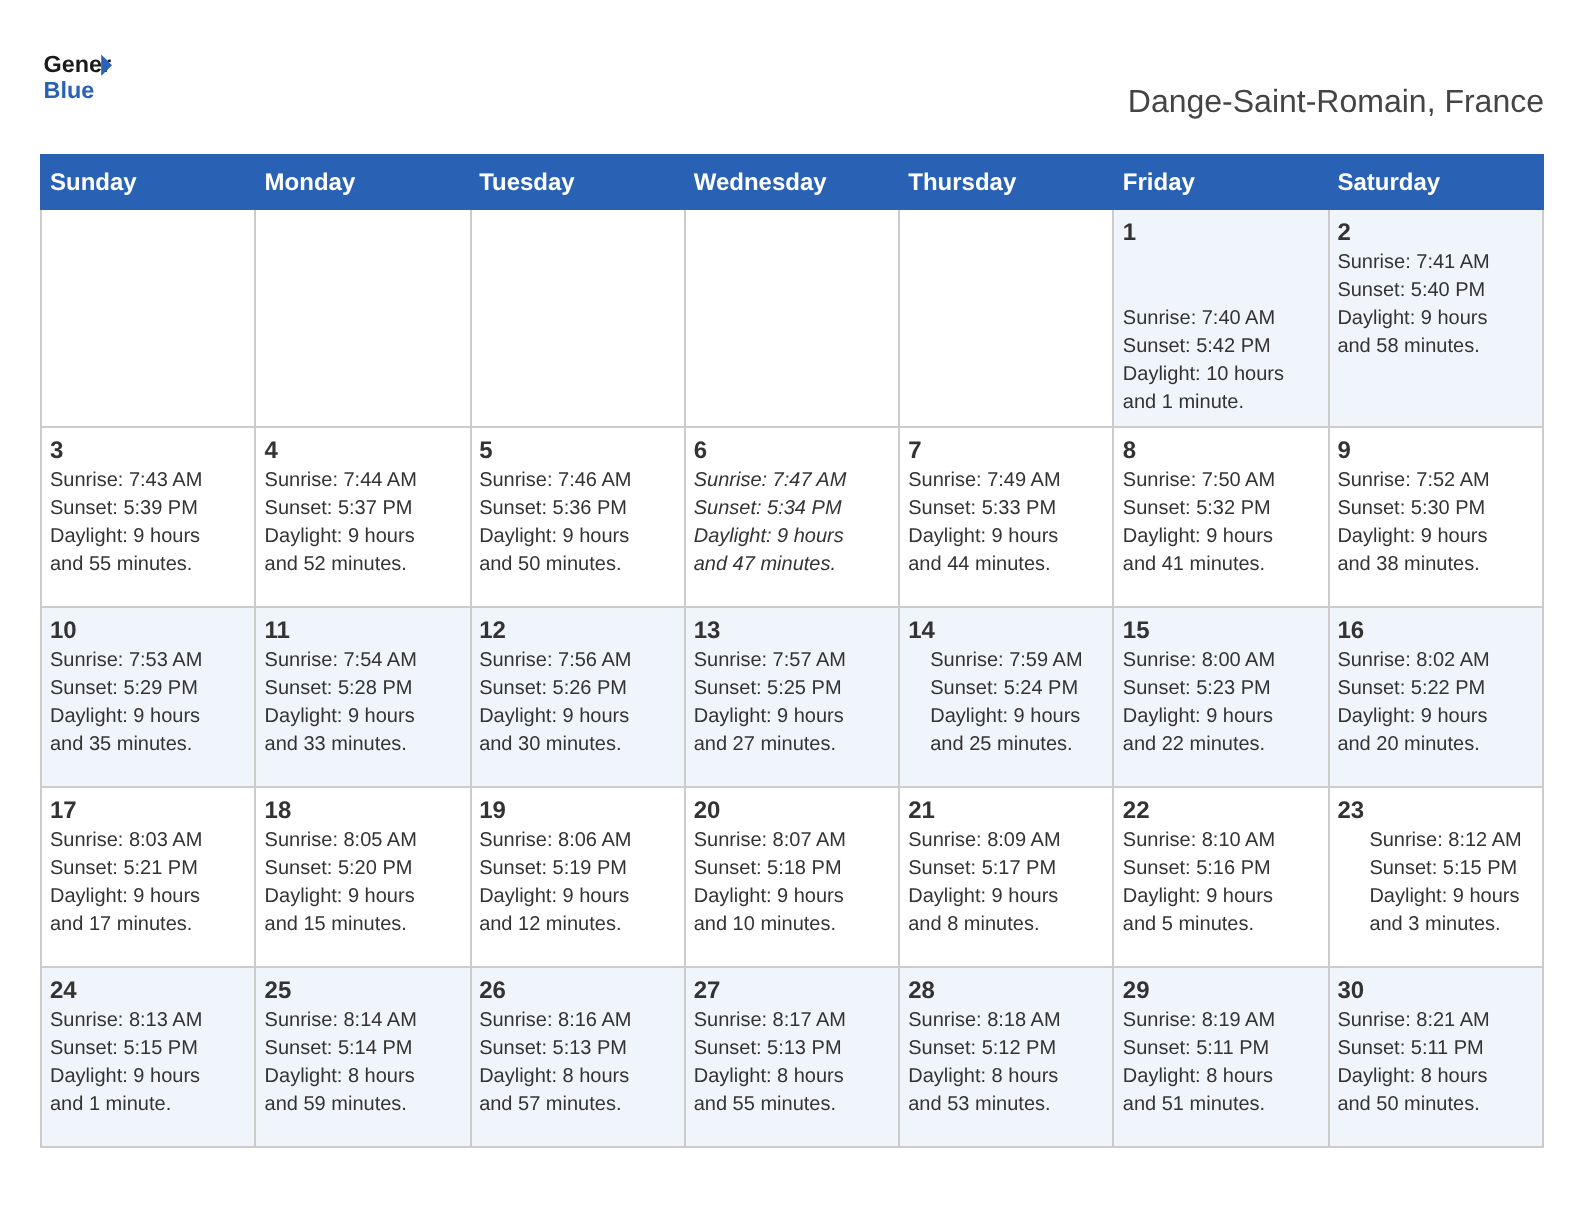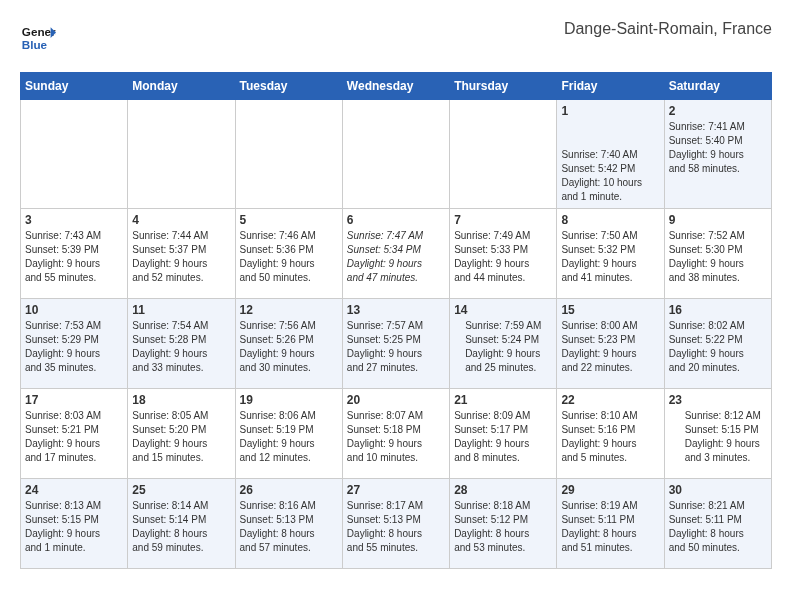--- a/index.html
+++ b/index.html
@@ -29,20 +29,21 @@
       text-align: right;
     }
     .month-title {
       font-size: 32px;
       font-weight: bold;
       color: #222;
     }
     .location-title {
       font-size: 16px;
       color: #444;
+      margin-top: 23px;
     }
     table {
       width: 100%;
       border-collapse: collapse;
       table-layout: fixed;
     }
     thead tr th {
       background-color: #2962b5;
       color: #fff;
       font-size: 12px;

